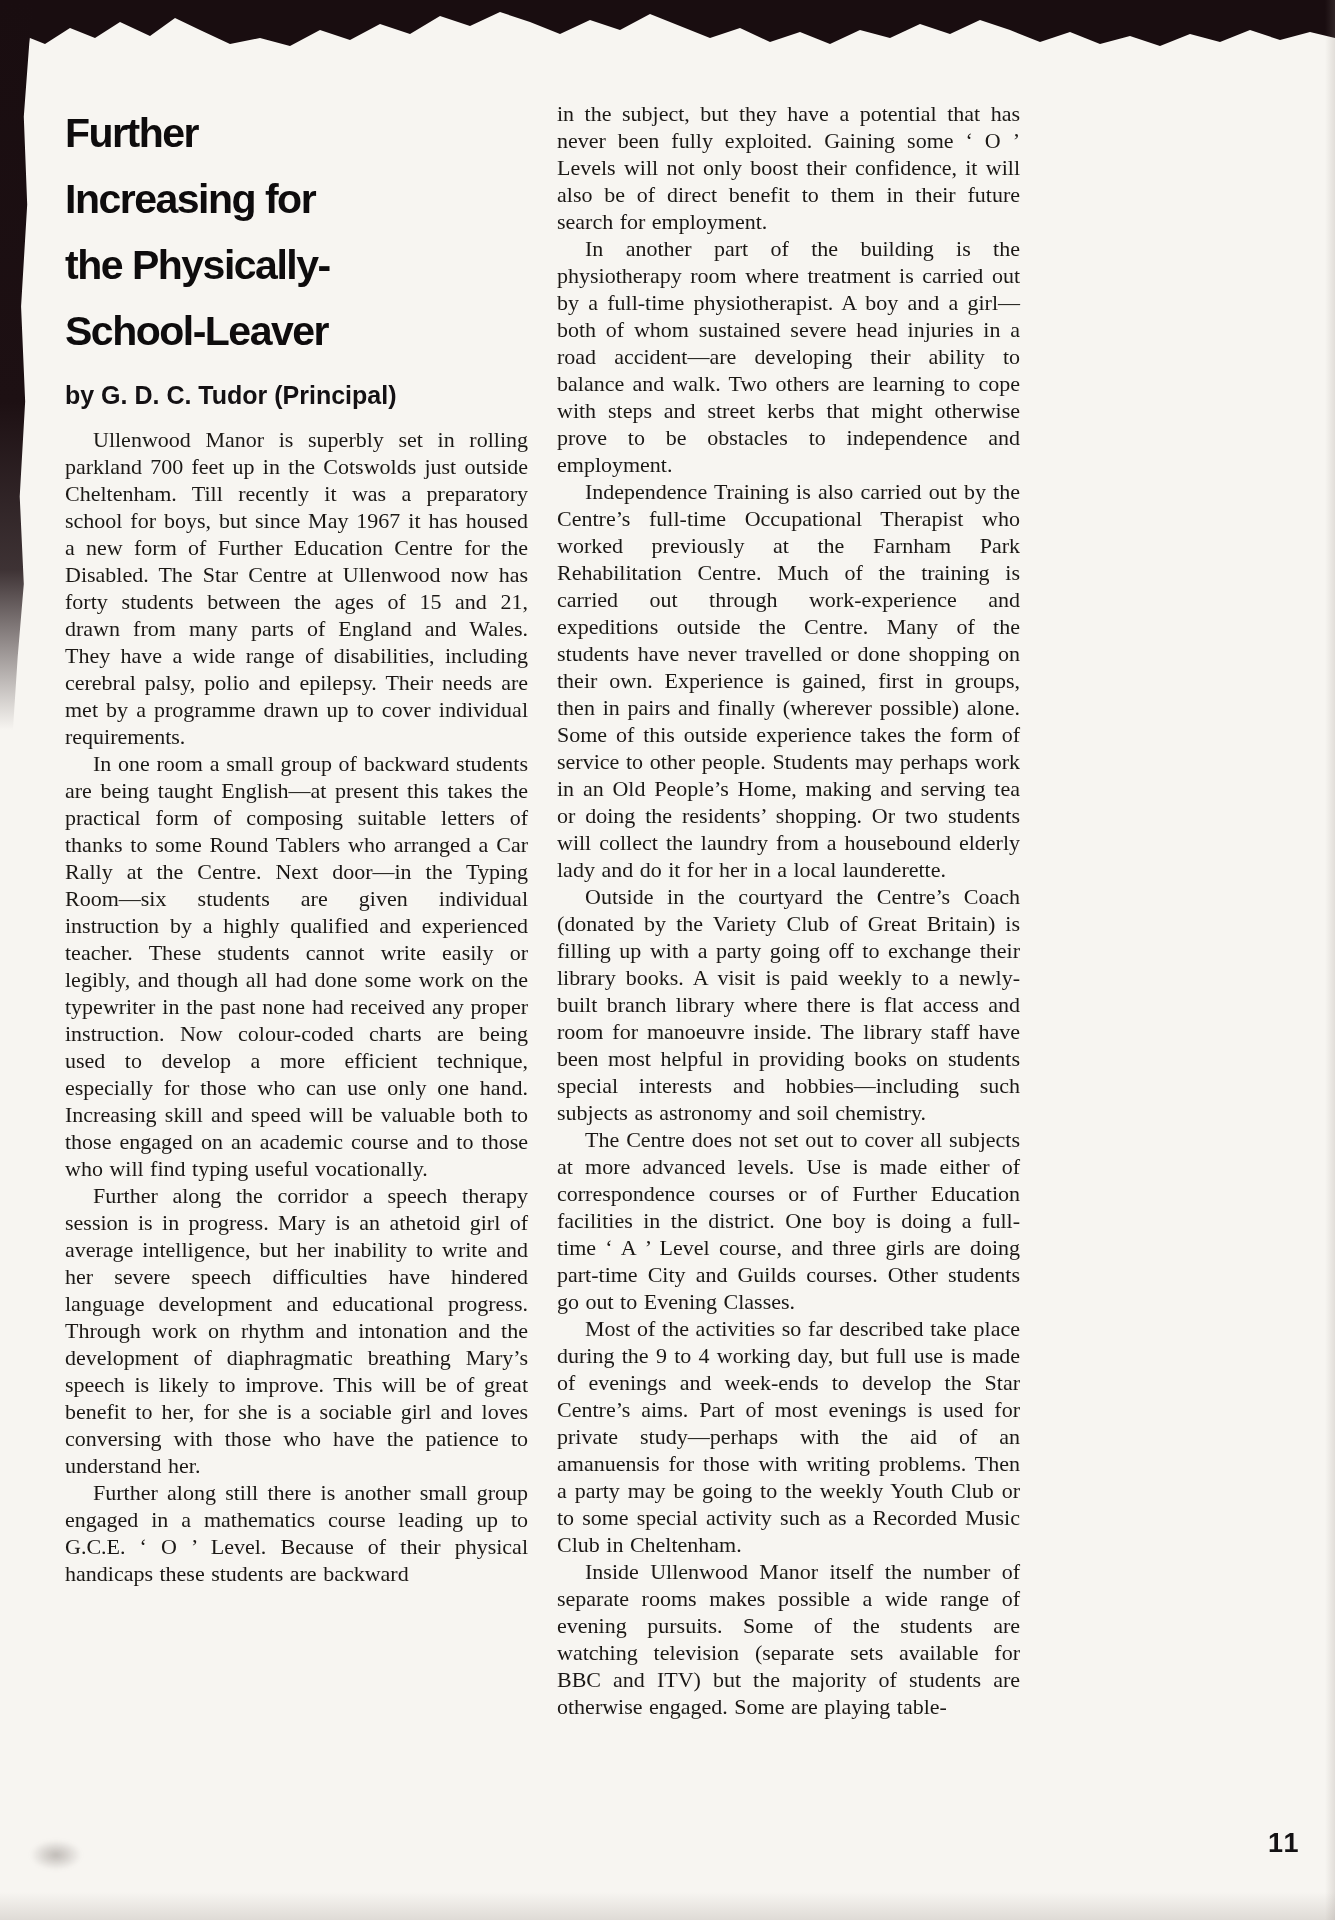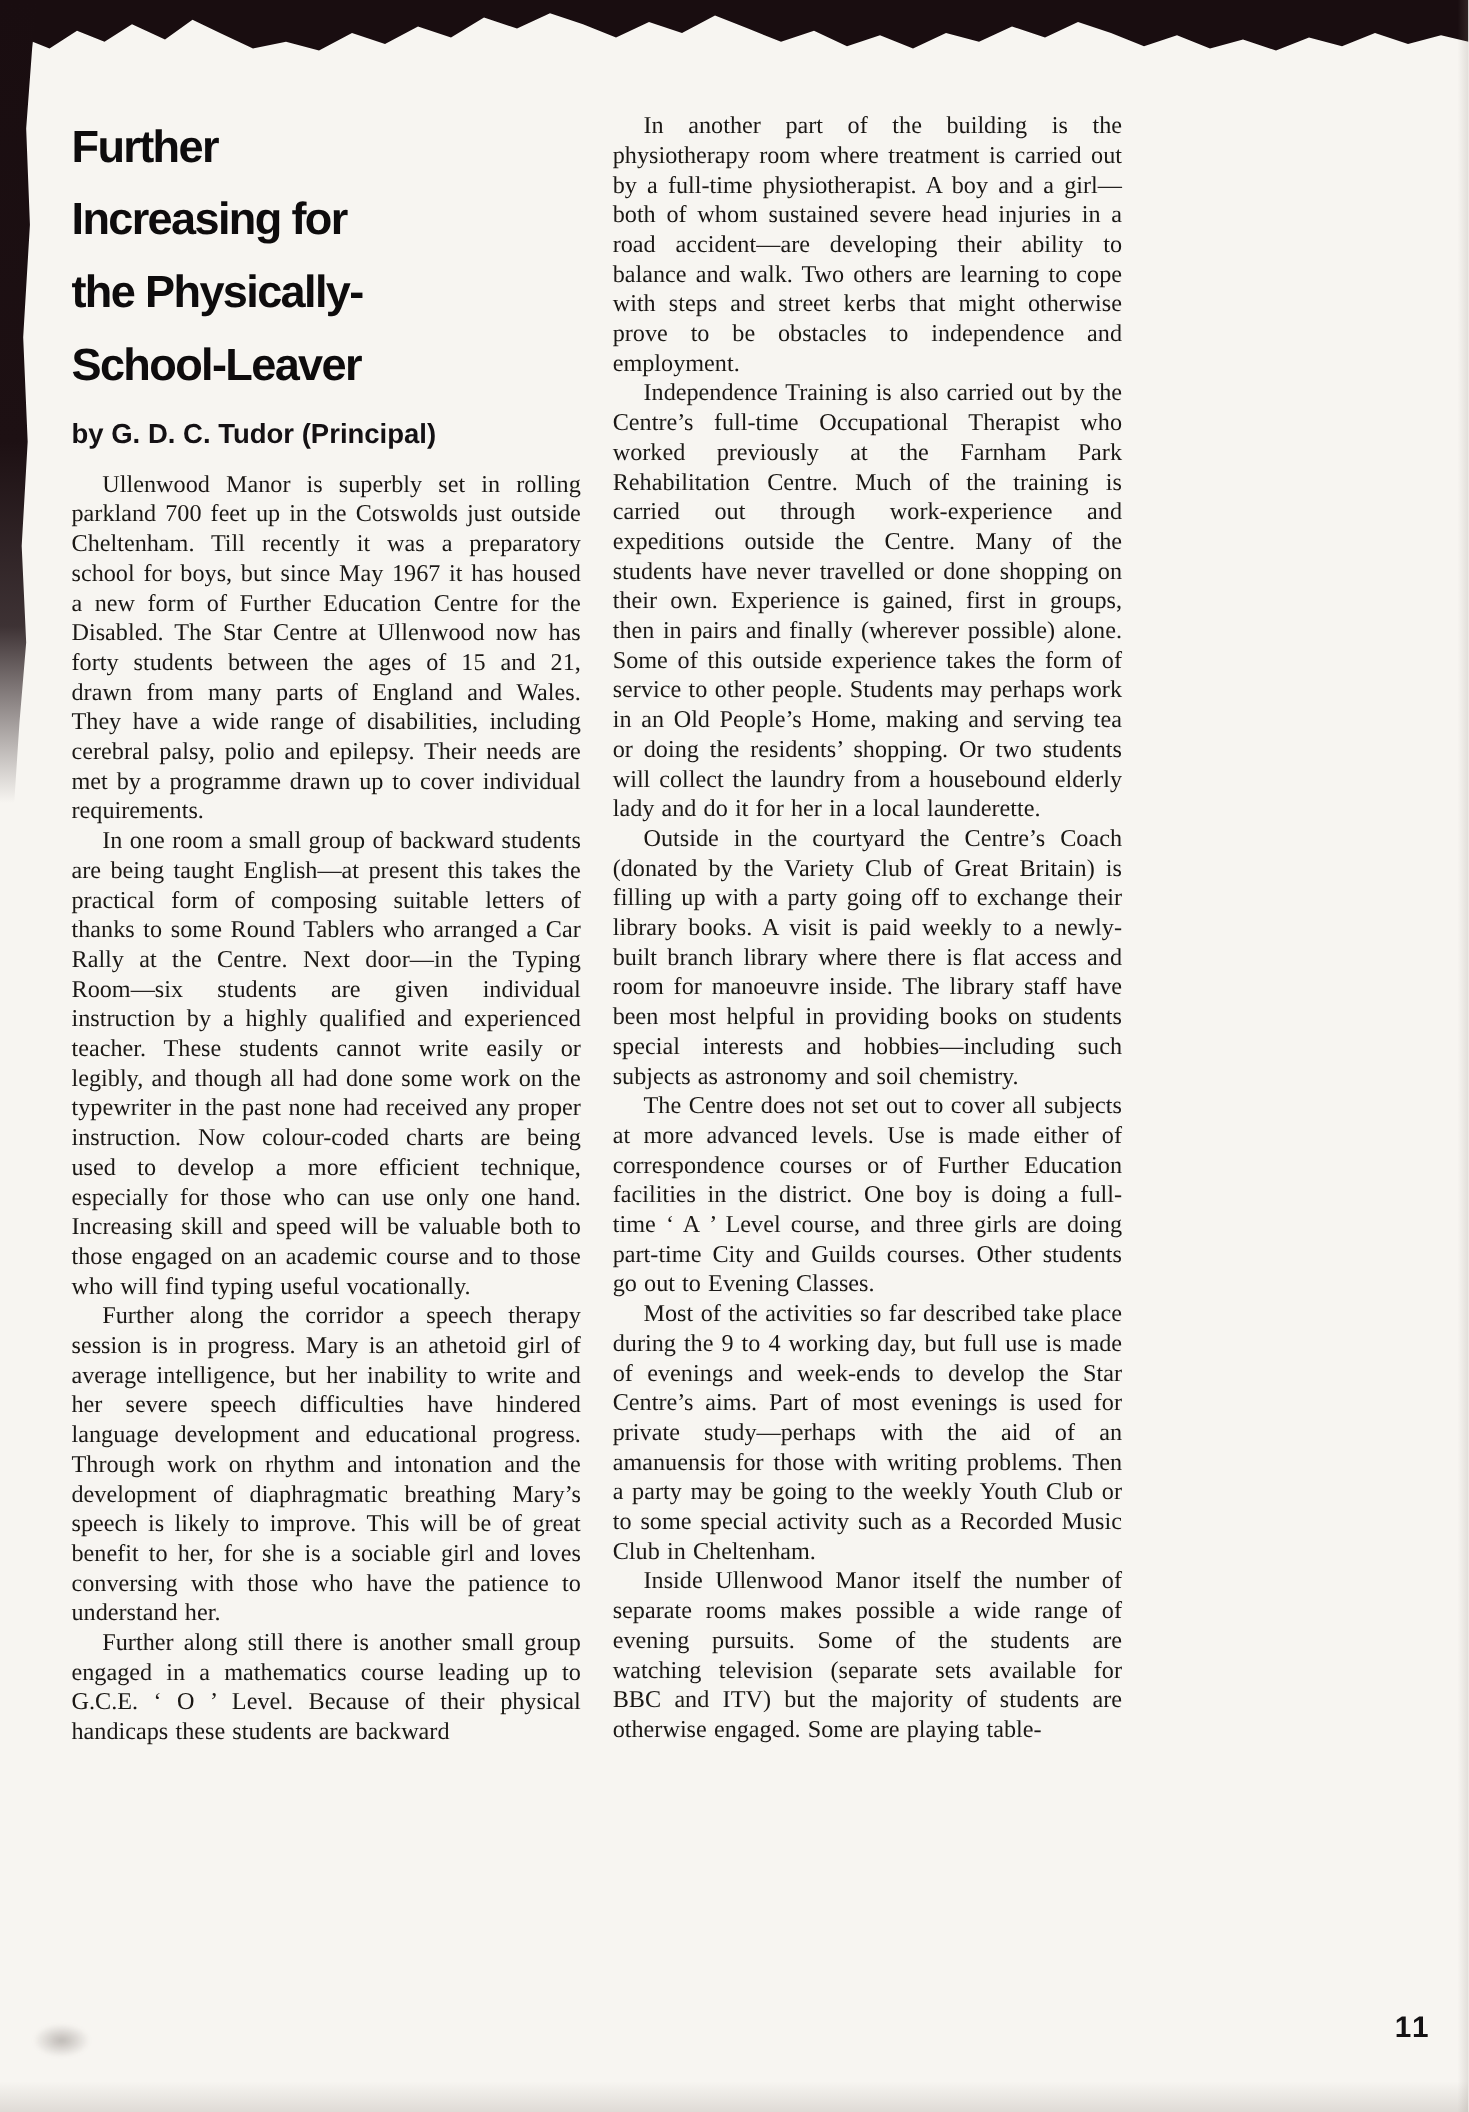--- a/index.html
+++ b/index.html
@@ -83,20 +83,21 @@
     <p class="byline">by G. D. C. Tudor (Principal)</p>
     <div class="body-block">
       <p class="body indent">Ullenwood Manor is superbly set in rolling parkland 700 feet up in the Cotswolds just outside Cheltenham.  Till recently it was a preparatory school for boys, but since May 1967 it has housed a new form of Further Education Centre for the Disabled.  The Star Centre at Ullenwood now has forty students between the ages of 15 and 21, drawn from many parts of England and Wales.  They have a wide range of disabilities, including cerebral palsy, polio and epilepsy.  Their needs are met by a programme drawn up to cover individual requirements.</p>
       <p class="body indent">In one room a small group of backward students are being taught English—at present this takes the practical form of composing suitable letters of thanks to some Round Tablers who arranged a Car Rally at the Centre.  Next door—in the Typing Room—six students are given individual instruction by a highly qualified and experienced teacher.  These students cannot write easily or legibly, and though all had done some work on the typewriter in the past none had received any proper instruction.  Now colour-coded charts are being used to develop a more efficient technique, especially for those who can use only one hand.  Increasing skill and speed will be valuable both to those engaged on an academic course and to those who will find typing useful vocationally.</p>
       <p class="body indent">Further along the corridor a speech therapy session is in progress.  Mary is an athetoid girl of average intelligence, but her inability to write and her severe speech difficulties have hindered language development and educational progress.  Through work on rhythm and intonation and the development of diaphragmatic breathing Mary’s speech is likely to improve.  This will be of great benefit to her, for she is a sociable girl and loves conversing with those who have the patience to understand her.</p>
       <p class="body indent">Further along still there is another small group engaged in a mathematics course leading up to G.C.E. ‘ O ’ Level.  Because of their physical handicaps these students are backward</p>
     </div>
   </div>
 
   <div class="col col-right">
+    <p class="body">in the subject, but they have a potential that has never been fully exploited.  Gaining some ‘ O ’ Levels will not only boost their confidence, it will also be of direct benefit to them in their future search for employment.</p>
     <p class="body indent">In another part of the building is the physiotherapy room where treatment is carried out by a full-time physiotherapist.  A boy and a girl—both of whom sustained severe head injuries in a road accident—are developing their ability to balance and walk.  Two others are learning to cope with steps and street kerbs that might otherwise prove to be obstacles to independence and employment.</p>
     <p class="body indent">Independence Training is also carried out by the Centre’s full-time Occupational Therapist who worked previously at the Farnham Park Rehabilitation Centre.  Much of the training is carried out through work-experience and expeditions outside the Centre.  Many of the students have never travelled or done shopping on their own.  Experience is gained, first in groups, then in pairs and finally (wherever possible) alone.  Some of this outside experience takes the form of service to other people.  Students may perhaps work in an Old People’s Home, making and serving tea or doing the residents’ shopping.  Or two students will collect the laundry from a housebound elderly lady and do it for her in a local launderette.</p>
     <p class="body indent">Outside in the courtyard the Centre’s Coach (donated by the Variety Club of Great Britain) is filling up with a party going off to exchange their library books.  A visit is paid weekly to a newly-built branch library where there is flat access and room for manoeuvre inside.  The library staff have been most helpful in providing books on students special interests and hobbies—including such subjects as astronomy and soil chemistry.</p>
     <p class="body indent">The Centre does not set out to cover all subjects at more advanced levels.  Use is made either of correspondence courses or of Further Education facilities in the district.  One boy is doing a full-time ‘ A ’ Level course, and three girls are doing part-time City and Guilds courses.  Other students go out to Evening Classes.</p>
     <p class="body indent">Most of the activities so far described take place during the 9 to 4 working day, but full use is made of evenings and week-ends to develop the Star Centre’s aims.  Part of most evenings is used for private study—perhaps with the aid of an amanuensis for those with writing problems.  Then a party may be going to the weekly Youth Club or to some special activity such as a Recorded Music Club in Cheltenham.</p>
     <p class="body indent">Inside Ullenwood Manor itself the number of separate rooms makes possible a wide range of evening pursuits.  Some of the students are watching television (separate sets available for BBC and ITV) but the majority of students are otherwise engaged.  Some are playing table-</p>
   </div>
 
   <div class="page-number">11</div>
 

